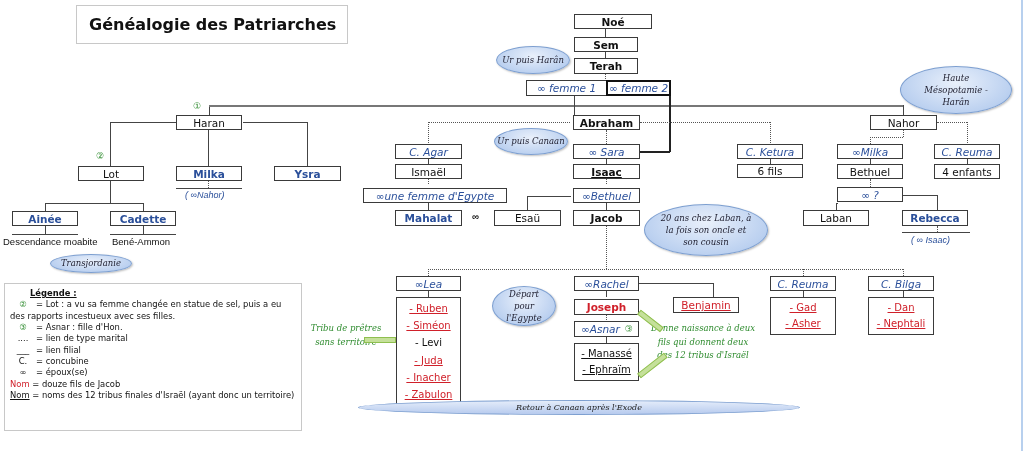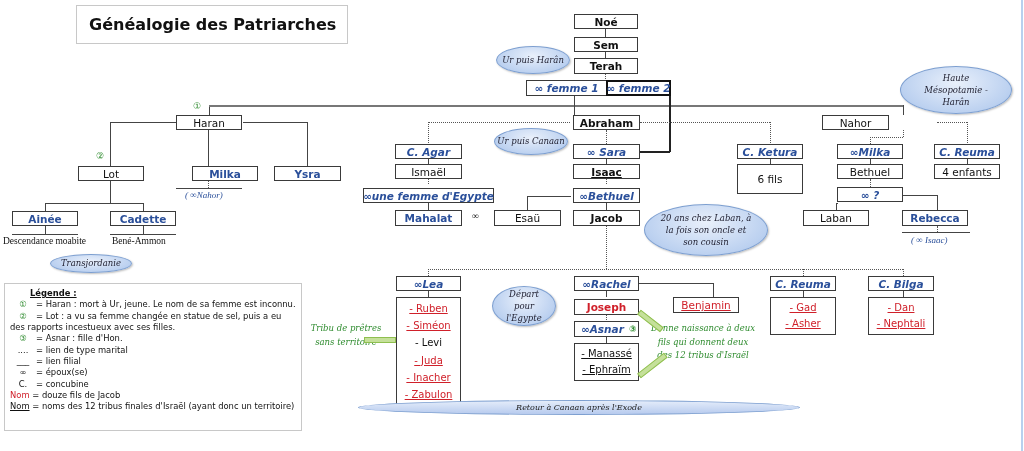--- a/index.html
+++ b/index.html
@@ -4,36 +4,36 @@
 <style>
   html, body { margin:0; padding:0; }
   body { width:1024px; height:451px; background:#ffffff; position:relative; overflow:hidden;
          font-family:"Liberation Sans", sans-serif; }
   .abs { position:absolute; }
   .box { position:absolute; background:#fff; border:1px solid #3a3a3a; box-sizing:border-box;
          display:flex; align-items:center; justify-content:center; font-size:10.5px; color:#111;
          font-family:"DejaVu Sans", sans-serif; white-space:nowrap; }
   .box.b { font-weight:bold; }
   .box.blue { color:#2a4f9a; font-weight:bold; }
-  .box.ital { color:#2a4f9a; font-style:italic; font-weight:bold; }
+  .box.ital { color:#2a4f9a; font-style:italic; font-weight:normal; }
   .box.red { color:#d0202a; font-weight:bold; }
   .box.thick { border:2px solid #111; }
   .hl { position:absolute; height:0; border-top:1px solid #444; }
   .vl { position:absolute; width:0; border-left:1px solid #444; }
   .hl.dot { border-top:1px dotted #555; }
   .vl.dot { border-left:1px dotted #555; }
   .hl.thick { border-top:2px solid #222; }
   .vl.thick { border-left:2px solid #222; }
   .hl.gray { border-top:2px solid #777; }
   .oval { position:absolute; border-radius:50%; border:1px solid #7d9fd0;
           background:radial-gradient(ellipse at 50% 35%, #e9f0fb 0%, #bcd1f0 70%, #9fbbe6 100%);
           display:flex; align-items:center; justify-content:center; text-align:center;
           font-family:"DejaVu Serif", serif; font-style:italic; font-size:8.5px; color:#223; line-height:1.45;
           box-shadow:1px 1px 2px rgba(0,0,0,0.25); }
-  .caption { position:absolute; font-family:Liberation Serif, serif; font-size:9.5px; color:#111; white-space:nowrap; }
+  .caption { position:absolute; font-family:Liberation Sans, sans-serif; font-size:9.5px; color:#111; white-space:nowrap; }
   .caption.it { font-style:italic; color:#2a4f9a; font-size:9px; }
   .listbox { position:absolute; background:#fff; border:1px solid #3a3a3a; box-sizing:border-box;
              display:flex; flex-direction:column; align-items:center; justify-content:space-around; padding:2px 0; }
   .li { font-family:"DejaVu Sans", sans-serif; font-size:10px; color:#d0202a; text-decoration:underline; white-space:nowrap; line-height:1; }
   .li.plain { color:#111; text-decoration:none; }
   .li.blk { color:#111; }
   .green { color:#2e8b2e; font-size:9px; font-family:"DejaVu Sans", sans-serif; }
   .note { position:absolute; font-family:"DejaVu Serif", serif; font-style:italic; font-size:8.5px; color:#2e8b2e; text-align:center; line-height:1.6; }
   .legend { position:absolute; left:4px; top:283px; width:298px; height:148px; border:1px solid #c8c8c8; box-sizing:border-box;
             font-family:"DejaVu Sans", sans-serif; font-size:8.4px; color:#111; padding:4px 5px; line-height:1.35; }
@@ -122,56 +122,56 @@
 <div class="vl dot" style="left:903px;top:269px;height:7px;"></div>
 <div class="vl" style="left:428px;top:291px;height:6px;"></div>
 <div class="vl" style="left:803px;top:291px;height:6px;"></div>
 <div class="vl" style="left:903px;top:291px;height:6px;"></div>
 <div class="hl" style="left:639px;top:283px;width:74px;"></div>
 <div class="vl" style="left:713px;top:283px;height:14px;"></div>
 <div class="vl" style="left:606px;top:291px;height:6px;"></div>
 <div class="vl dot" style="left:606px;top:315px;height:5px;"></div>
 <div class="vl" style="left:606px;top:337px;height:6px;"></div>
 
-<div class="box b" style="left:574px;top:14px;width:64px;height:15px;">Noé</div>
+<div class="box b" style="left:574px;top:14px;width:78px;height:15px;">Noé</div>
 <div class="box b" style="left:574px;top:37px;width:64px;height:15px;">Sem</div>
 <div class="box b" style="left:574px;top:58px;width:64px;height:16px;">Terah</div>
 <div class="box ital" style="left:526px;top:80px;width:81px;height:16px;">∞ femme 1</div>
 <div class="box ital thick" style="left:606px;top:80px;width:65px;height:16px;">∞ femme 2</div>
 
 <div class="green abs" style="left:193px;top:101px;">①</div>
 <div class="box" style="left:176px;top:115px;width:66px;height:15px;">Haran</div>
 <div class="box b" style="left:573px;top:115px;width:67px;height:15px;">Abraham</div>
-<div class="box" style="left:822px;top:115px;width:67px;height:15px;">Nahor</div>
+<div class="box" style="left:870px;top:115px;width:67px;height:15px;">Nahor</div>
 
 <div class="green abs" style="left:96px;top:151px;">②</div>
 <div class="box" style="left:78px;top:166px;width:66px;height:15px;">Lot</div>
-<div class="box blue" style="left:176px;top:166px;width:66px;height:15px;margin-left:16px;">Milka</div>
+<div class="box blue" style="left:176px;top:166px;width:66px;height:15px;">Milka</div>
 <div class="caption it" style="left:185px;top:190px;">( ∞Nahor)</div>
 <div class="box blue" style="left:274px;top:166px;width:67px;height:15px;">Ysra</div>
 
 <div class="box blue" style="left:12px;top:211px;width:66px;height:15px;">Ainée</div>
 <div class="box blue" style="left:110px;top:211px;width:66px;height:15px;">Cadette</div>
 <div class="caption" style="left:3px;top:236px;">Descendance moabite</div>
 <div class="caption" style="left:112px;top:236px;">Bené-Ammon</div>
 
 <div class="box ital" style="left:395px;top:144px;width:67px;height:15px;">C. Agar</div>
 <div class="box" style="left:395px;top:164px;width:67px;height:15px;">Ismaël</div>
-<div class="box ital" style="left:363px;top:188px;width:131px;height:15px;">∞une femme d'Egypte</div>
+<div class="box ital" style="left:363px;top:188px;width:144px;height:15px;">∞une femme d'Egypte</div>
 <div class="box blue" style="left:395px;top:210px;width:67px;height:16px;">Mahalat</div>
 <div class="caption" style="left:472px;top:211px;font-weight:bold;">∞</div>
 <div class="box" style="left:494px;top:210px;width:67px;height:16px;">Esaü</div>
 
 <div class="box ital" style="left:573px;top:144px;width:67px;height:15px;">∞ Sara</div>
 <div class="box b" style="left:573px;top:164px;width:67px;height:15px;text-decoration:underline;">Isaac</div>
 <div class="box ital" style="left:573px;top:188px;width:67px;height:15px;">∞Bethuel</div>
 <div class="box b" style="left:573px;top:210px;width:67px;height:16px;">Jacob</div>
 
 <div class="box ital" style="left:737px;top:144px;width:66px;height:15px;">C. Ketura</div>
-<div class="box" style="left:737px;top:164px;width:66px;height:30px;">6 fils</div>
+<div class="box" style="left:737px;top:164px;width:66px;height:14px;">6 fils</div>
 <div class="box ital" style="left:837px;top:144px;width:66px;height:15px;">∞Milka</div>
 <div class="box" style="left:837px;top:164px;width:66px;height:15px;">Bethuel</div>
 <div class="box ital" style="left:934px;top:144px;width:66px;height:15px;">C. Reuma</div>
 <div class="box" style="left:934px;top:164px;width:66px;height:15px;">4 enfants</div>
 <div class="box ital" style="left:837px;top:187px;width:66px;height:15px;">∞ ?</div>
 <div class="box" style="left:803px;top:210px;width:66px;height:16px;">Laban</div>
 <div class="box blue" style="left:902px;top:210px;width:66px;height:16px;">Rebecca</div>
 <div class="caption it" style="left:911px;top:235px;">( ∞ Isaac)</div>
 
 <div class="box ital" style="left:396px;top:276px;width:65px;height:15px;">∞Lea</div>
@@ -216,22 +216,21 @@
 <div class="bar">Retour à Canaan après l'Exode</div>
 
 <div class="note" style="left:306px;top:322px;width:80px;">Tribu de prêtres sans territoire</div>
 <div class="arrow" style="left:364px;top:337px;width:30px;"></div>
 <div class="note" style="left:650px;top:322px;width:106px;">Donne naissance à deux fils qui donnent deux des 12 tribus d'Israël</div>
 <div class="arrow" style="left:639px;top:309px;width:27px;transform:rotate(38deg);"></div>
 <div class="arrow" style="left:639px;top:373px;width:32px;transform:rotate(-38deg);"></div>
 
 <div class="legend">
   <div class="t">Légende :</div>
-  <div><span class="sym" style="color:#2e8b2e">①</span><span>= Haran : mort à Ur, jeune. Le nom de sa femme est inconnu.</span></div>
   <div><span class="sym" style="color:#2e8b2e">②</span><span>= Lot : a vu sa femme changée en statue de sel, puis a eu des rapports incestueux avec ses filles.</span></div>
   <div><span class="sym" style="color:#2e8b2e">③</span><span>=  Asnar : fille d'Hon.</span></div>
   <div><span class="sym">....</span><span>= lien de type marital</span></div>
   <div><span class="sym">___</span><span>= lien filial</span></div>
+  <div><span class="sym">C.</span><span>= concubine</span></div>
   <div><span class="sym">∞</span><span>= époux(se)</span></div>
-  <div><span class="sym">C.</span><span>= concubine</span></div>
   <div><span class="r">Nom</span> <span>=  douze fils de Jacob</span></div>
   <div><span class="u">Nom</span><span> = noms des 12 tribus finales d'Israël (ayant donc un territoire)</span></div>
 </div>
 
 </body></html>

